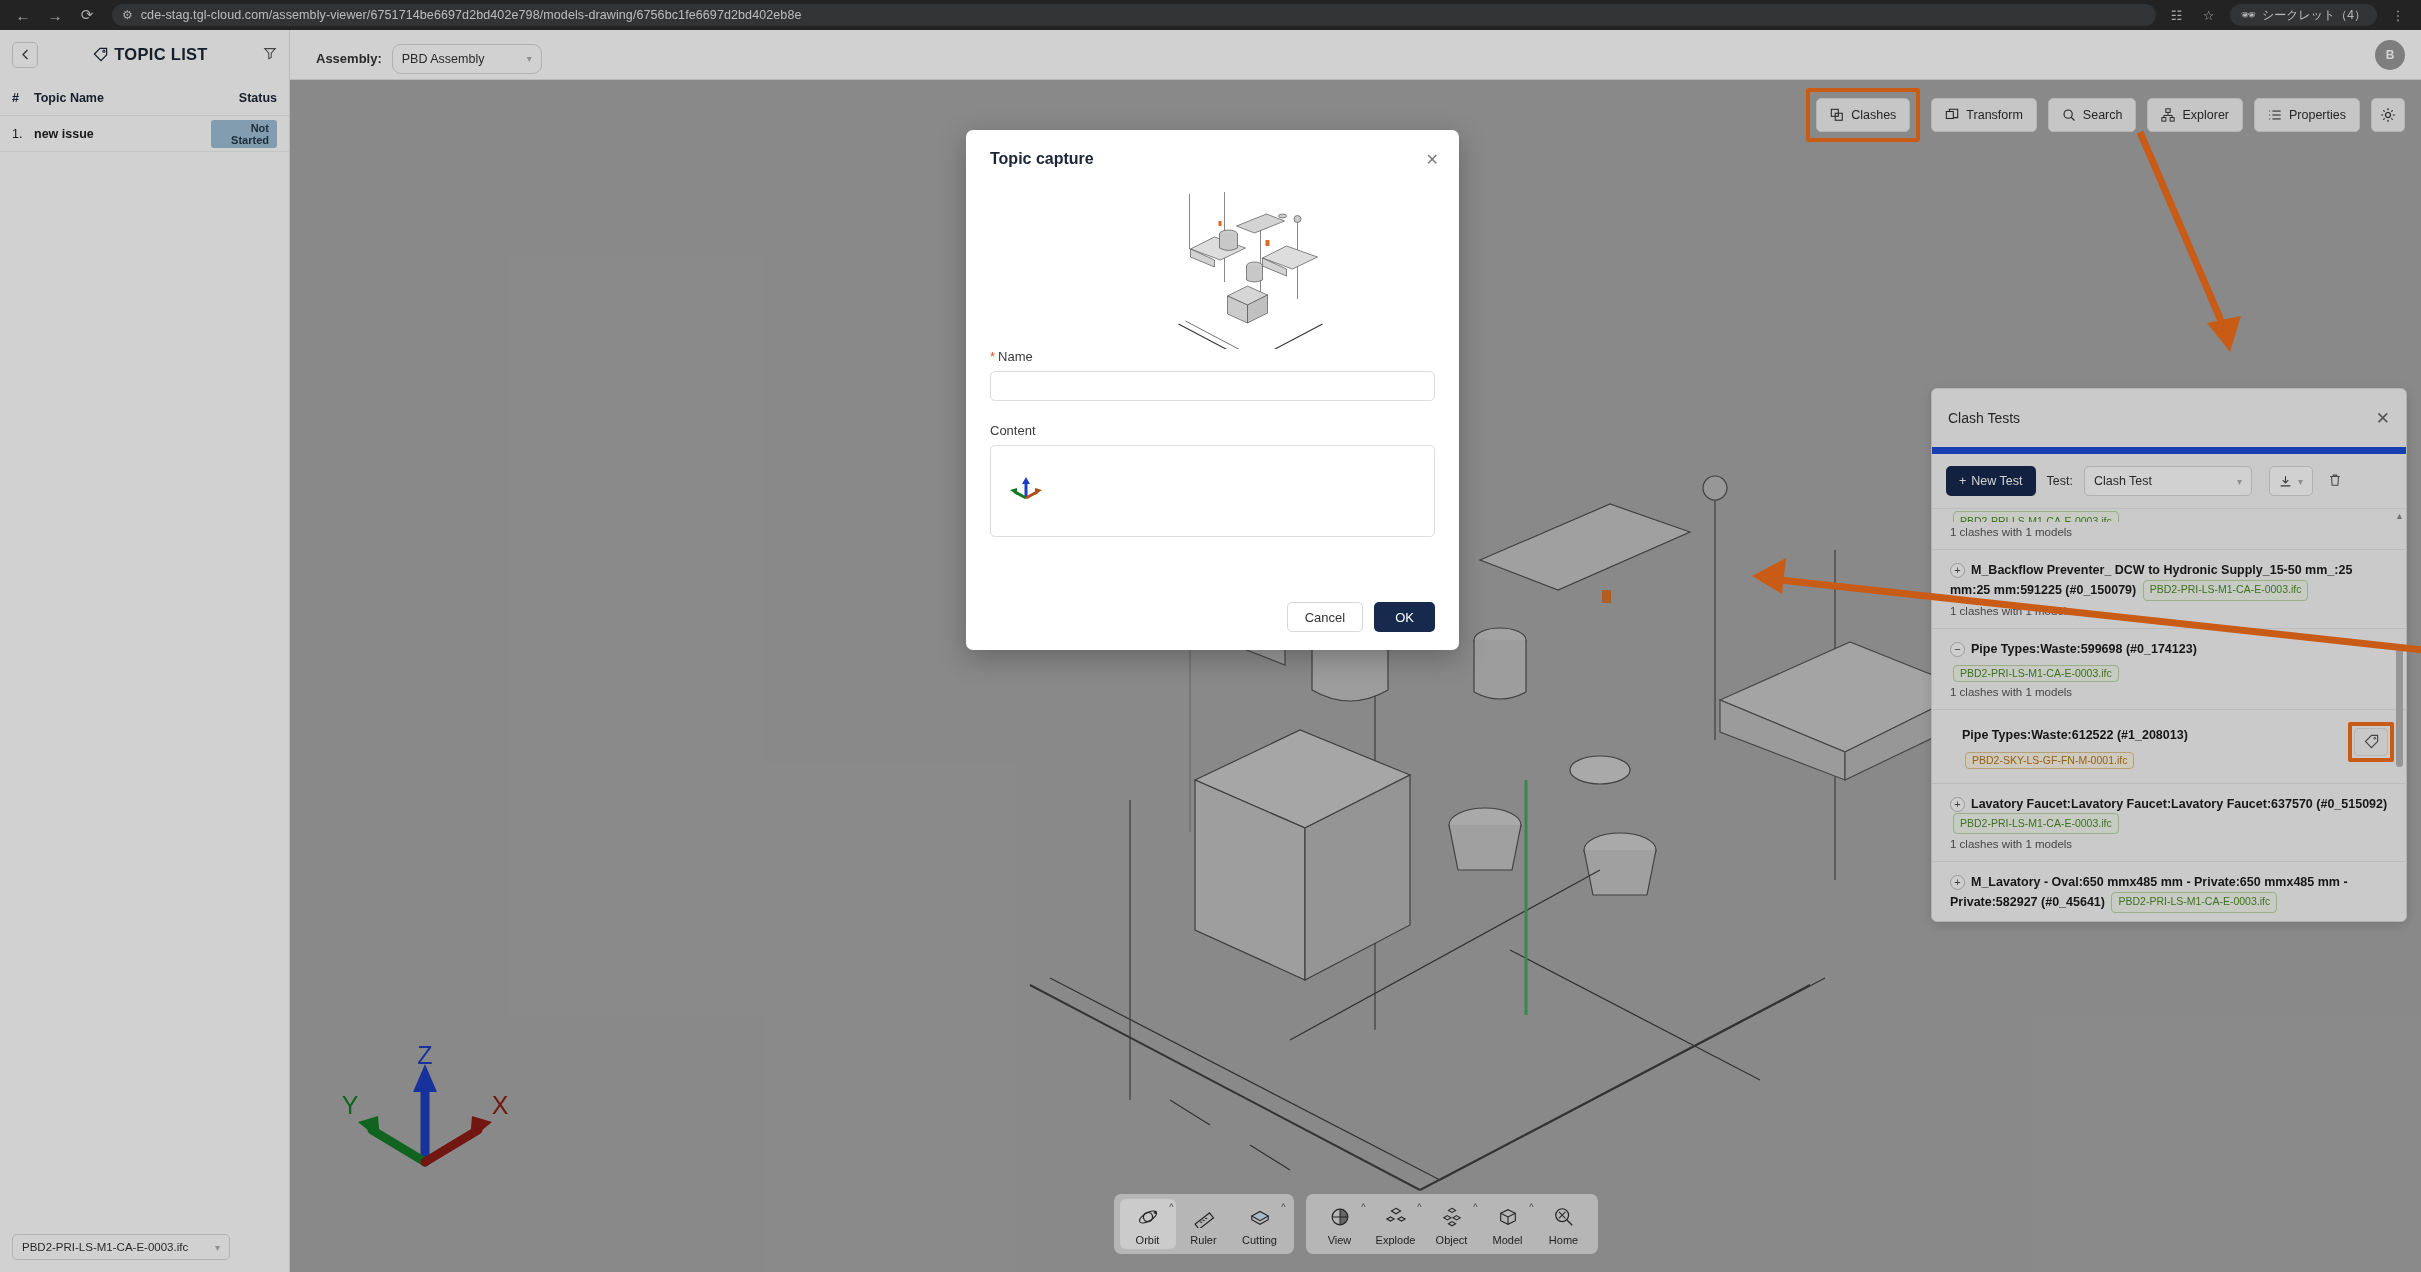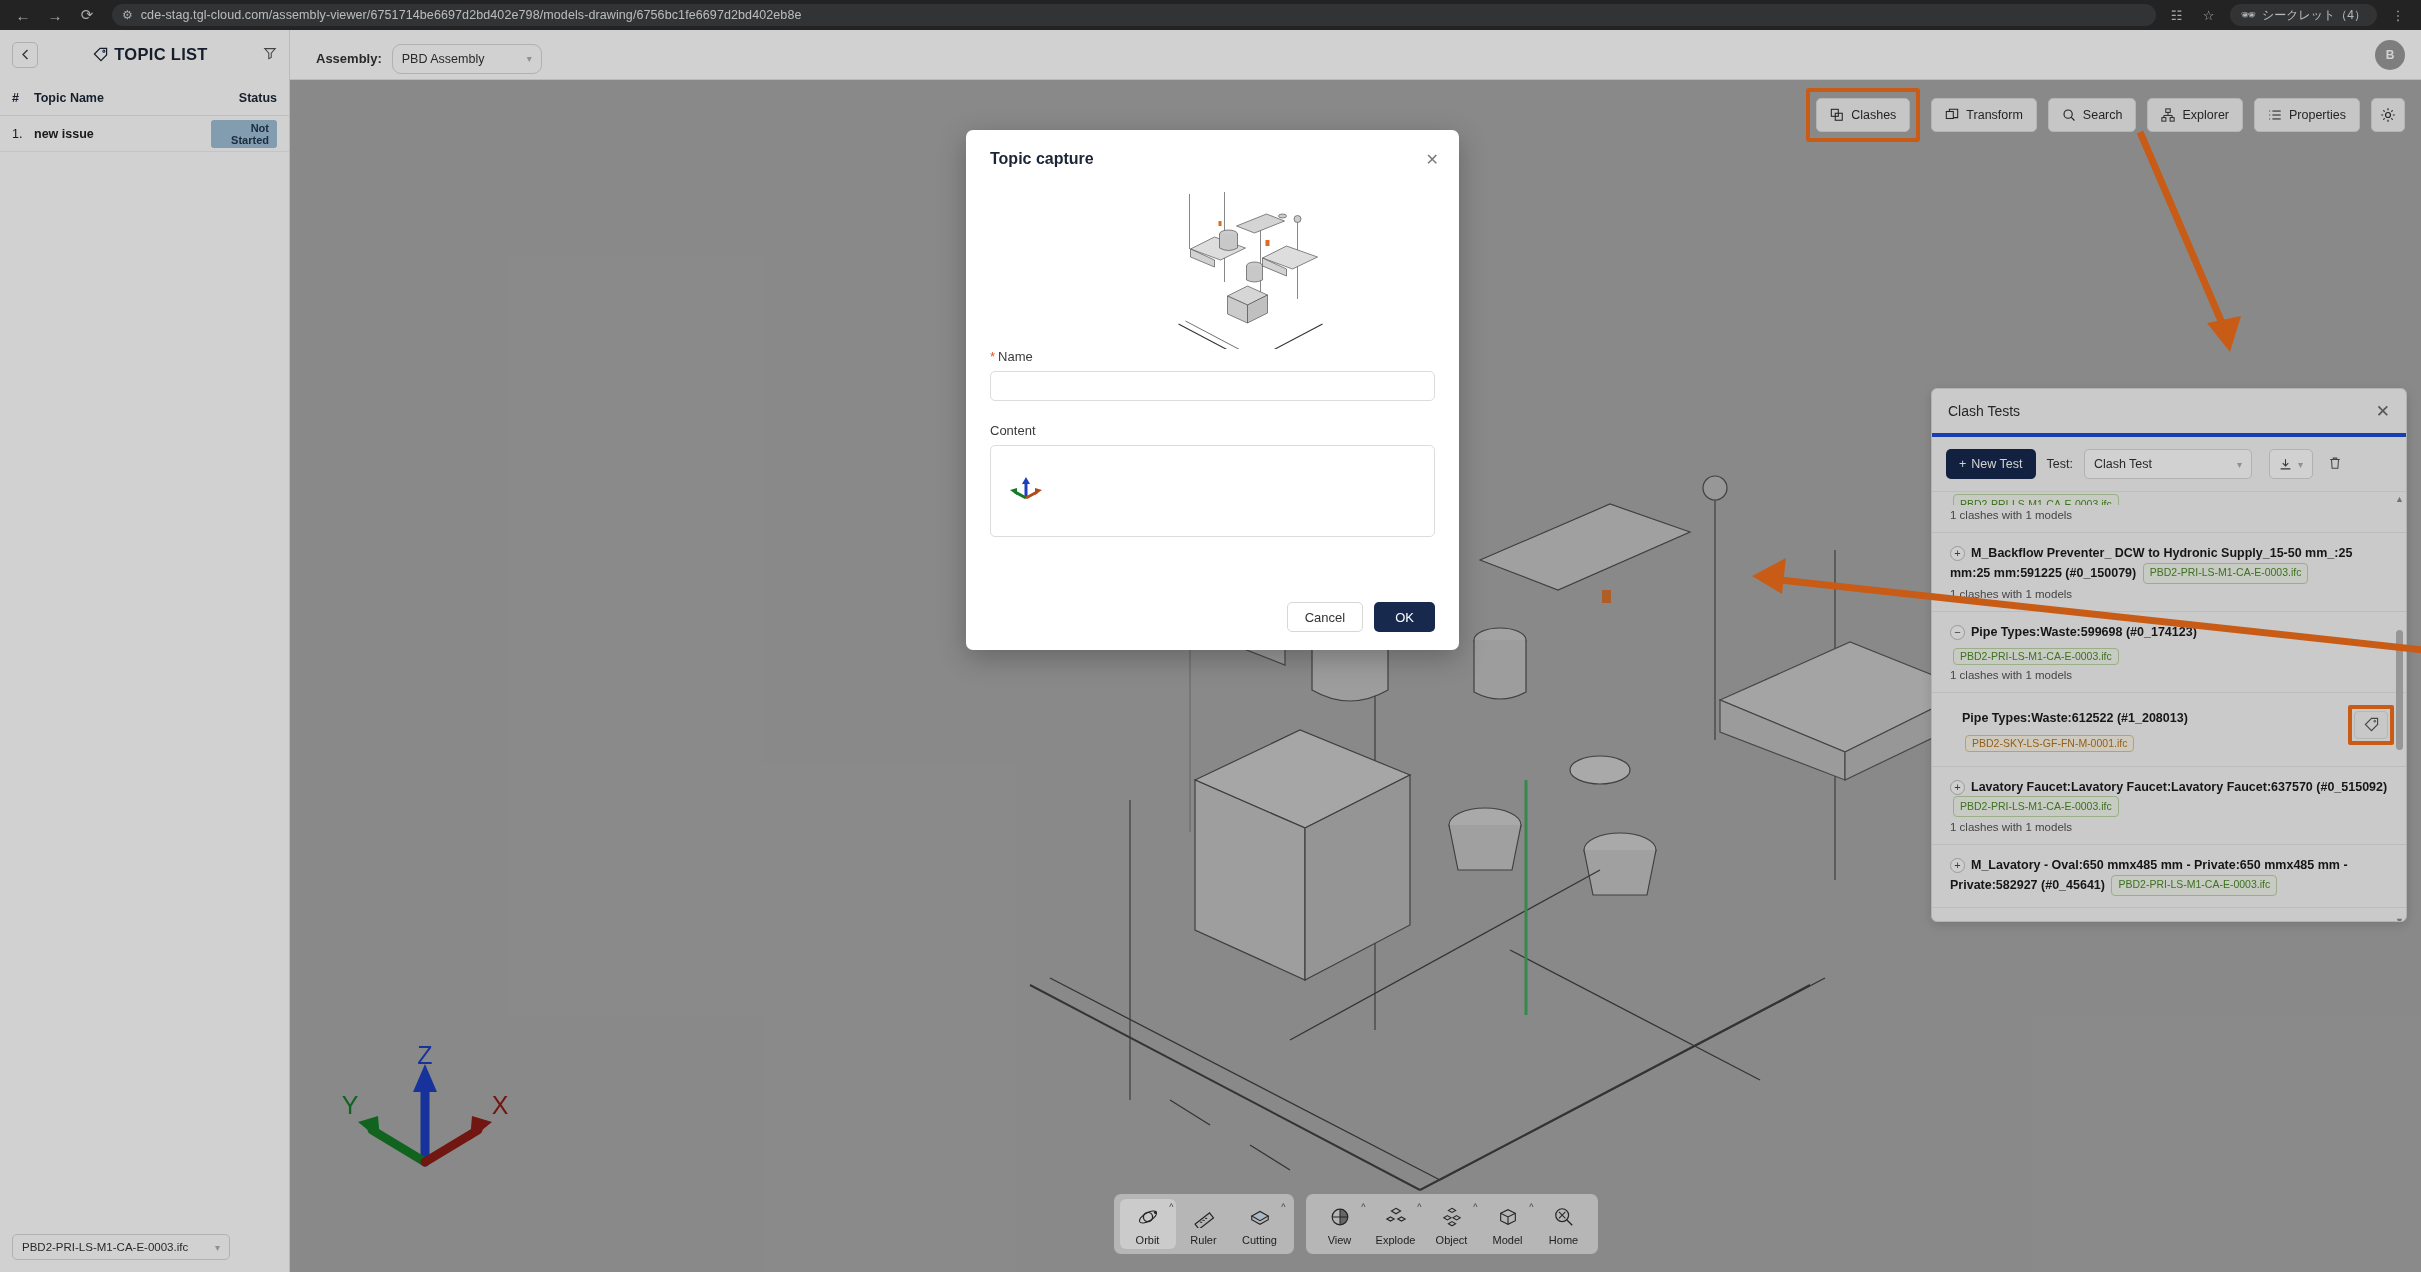--- a/index.html
+++ b/index.html
@@ -203,24 +203,24 @@
     position: absolute; top: 308px; right: 14px;
     width: 476px; height: 534px;
     background: #f7f7f7;
     border: 1px solid #d9d9d9;
     border-radius: 6px;
     box-shadow: 0 3px 12px rgba(0,0,0,.14);
     z-index: 15;
     display: flex; flex-direction: column;
   }
   #clash-head {
-    height: 48px;
+    height: 65px;
     display: flex; align-items: center; justify-content: space-between;
     padding: 0 16px;
-    border-bottom: 4px solid #1d4ed8;
+    border-bottom: 7px solid #1d4ed8;
     font-size: 14px; color: #2f2f2f;
   }
   #clash-close { color: #6a6a6a; font-size: 17px; }
   #clash-controls {
     height: 54px;
     display: flex; align-items: center; gap: 11px;
     padding: 0 14px;
   }
   #new-test-btn {
     height: 30px;

